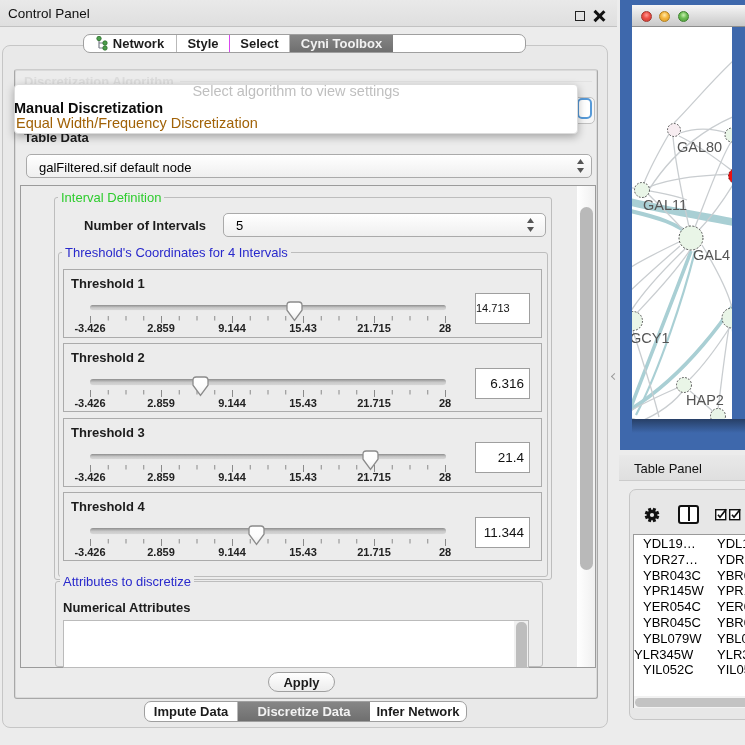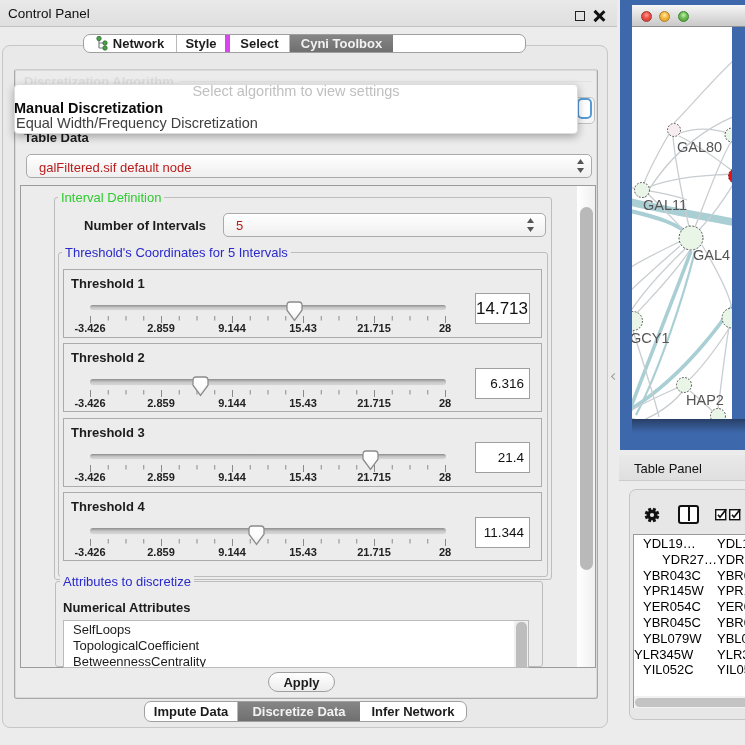--- a/index.html
+++ b/index.html
@@ -1,20 +1,20 @@
 <!DOCTYPE html>
 <html><head>
 <meta charset="utf-8">
 <style>
   * { margin:0; padding:0; box-sizing:border-box; }
   html,body { width:745px; height:745px; overflow:hidden; background:#ececec;
     font-family:"Liberation Sans", sans-serif; }
   .abs { position:absolute; }
   .b13 { font-size:13px; font-weight:bold; color:#1c1c1c; }
-  .r13 { font-size:13px; color:#b91c1c; }
+  .r13 { font-size:13px; color:#000000; }
 </style>
 </head>
 <body>
 
 <div class="abs" id="cp-titlebar" style="left:0; top:0; width:617px; height:27px;
   background:linear-gradient(#e9e9e9,#dfdfdf); border-bottom:1px solid #c2c2c2;"></div>
 <div class="abs" style="left:8px; top:6px; font-size:13.5px; color:#111;">Control Panel</div>
 
 <div class="abs" style="left:575px; top:11px; width:10px; height:10px; border:1.5px solid #222;"></div>
 <div class="abs" style="left:593px; top:10px; width:12px; height:12px;">
@@ -33,21 +33,21 @@
   display:flex; font-size:13px; font-weight:bold; color:#1c1c1c;">
   <div style="width:93px; border-right:1px solid #b9b9b9; display:flex; align-items:center; justify-content:center;">
     <svg width="13" height="15" viewBox="0 0 13 15" style="margin-right:4px;">
       <path d="M3,3 L3,12 M3,7 L8,7 M3,12 L8,12" stroke="#7a7f8a" stroke-width="1.2" fill="none"></path>
       <circle cx="3" cy="2.5" r="2.2" fill="#4c9e4c" stroke="#2c6e2c" stroke-width="0.8"></circle>
       <circle cx="9" cy="7" r="2.2" fill="#4c9e4c" stroke="#2c6e2c" stroke-width="0.8"></circle>
       <circle cx="9" cy="12" r="2.2" fill="#4c9e4c" stroke="#2c6e2c" stroke-width="0.8"></circle>
     </svg>
     <span>Network</span>
   </div>
-  <div style="width:53px; border-right:5px solid #d946ef; display:flex; align-items:center; justify-content:center;">Style</div>
+  <div style="width:53px; border-right:1px solid #d946ef; display:flex; align-items:center; justify-content:center;">Style</div>
   <div style="width:60px; border-right:1px solid #b9b9b9; display:flex; align-items:center; justify-content:center;">Select</div>
   <div style="width:103px; background:linear-gradient(#868686,#6f6f6f); color:#f2f2f2; display:flex; align-items:center; justify-content:center;">Cyni Toolbox</div>
 </div>
 
 <div class="abs" style="left:24px; top:74px; font-size:13px; font-weight:bold; color:#dcdcdc;">Discretization Algorithm</div>
 <div class="abs" style="left:180px; top:81px; width:412px; height:1px; background:#e2e2e2;"></div>
 
 <div class="abs" style="left:560px; top:97px; width:35px; height:27px; background:#f6f6f6;
   border:1px solid #c0c0c0; border-radius:0 5px 5px 0;"></div>
 <div class="abs" style="left:577px; top:98px; width:15px; height:21px; background:#fff;
@@ -73,21 +73,21 @@
 <div class="abs b13" style="left:84px; top:218px;">Number of Intervals</div>
 <div class="abs" style="left:223px; top:213px; width:323px; height:24px;
   background:linear-gradient(#ffffff,#efefef); border:1px solid #aaaaaa; border-radius:5px;"></div>
 <div class="abs r13" style="left:236px; top:218px;">5</div>
 <svg class="abs" style="left:526px; top:217px;" width="9" height="16" viewBox="0 0 9 16">
   <path d="M4.5,1 L8,6 L1,6 Z" fill="#555"></path>
     <path d="M4.5,15 L8,10 L1,10 Z" fill="#555"></path>
 </svg>
 
 <div class="abs" style="left:58px; top:252px; width:490px; height:325px; border:1px solid #bdbdbd; border-radius:3px;"></div>
-<div class="abs" style="left:62px; top:245px; background:#ececec; padding:0 3px; font-size:13px; color:#2929cc;">Threshold's Coordinates for 5 Intervals</div>
+<div class="abs" style="left:62px; top:245px; background:#ececec; padding:0 3px; font-size:13px; color:#2929cc;">Threshold's Coordinates for 4 Intervals</div>
 
 <div class="abs" style="left:63px; top:268.5px; width:479px; height:69px; border:1px solid #ababab; background:#ececec;"></div>
 <div class="abs b13" style="left:71px; top:275.5px;">Threshold 1</div>
 <div class="abs" style="left:90px; top:304.5px; width:356px; height:5.5px; border-radius:3px;
   background:linear-gradient(#8d8d8d,#c9c9c9 55%,#d6d6d6); box-shadow:0 0.5px 0 #e8e8e8;"></div>
 <svg class="abs" style="left:90px; top:315.5px;" width="357" height="8" viewBox="0 0 357 8">
     <g stroke="#8a8a8a" stroke-width="1">
       <line x1="0.50" y1="0" x2="0.50" y2="7"></line>
       <line x1="18.25" y1="0" x2="18.25" y2="4.5"></line>
       <line x1="36.00" y1="0" x2="36.00" y2="4.5"></line>
@@ -115,21 +115,21 @@
   <path d="M1,4.2 Q1,1 4.2,1 L12.8,1 Q16,1 16,4.2 L16,9.2 L8.5,19.4 L1,9.2 Z" fill="url(#tg268)" stroke="#8b8b8b" stroke-width="1.3"></path>
   <defs>
       <linearGradient id="tg268" x1="0" y1="0" x2="0" y2="1">
     <stop offset="0" stop-color="#ffffff"></stop>
         <stop offset="0.55" stop-color="#fcfcfc"></stop>
         <stop offset="1" stop-color="#eeeeee"></stop>
   </linearGradient>
     </defs>
 </svg>
 <div class="abs" style="left:475px; top:293.0px; width:55px; height:31px; background:#fff; border:1px solid #9f9f9f;
-  font-size:17px; color:#111; text-align:right; line-height:29px; padding-right:22px;">14.713</div>
+  font-size:11px; color:#111; text-align:right; line-height:29px; padding-right:22px;">14.713</div>
 <div class="abs" style="top:322.0px; left:0; font-size:11px; font-weight:bold; color:#222; height:13px;">
     <span style="position:absolute; left:55px; width:70px; text-align:center;">-3.426</span>
     <span style="position:absolute; left:126px; width:70px; text-align:center;">2.859</span>
     <span style="position:absolute; left:197px; width:70px; text-align:center;">9.144</span>
     <span style="position:absolute; left:268px; width:70px; text-align:center;">15.43</span>
     <span style="position:absolute; left:339px; width:70px; text-align:center;">21.715</span>
     <span style="position:absolute; left:410px; width:70px; text-align:center;">28</span>
   </div>
 
 <div class="abs" style="left:63px; top:343.0px; width:479px; height:69px; border:1px solid #ababab; background:#ececec;"></div>
@@ -279,41 +279,40 @@
     <span style="position:absolute; left:197px; width:70px; text-align:center;">9.144</span>
     <span style="position:absolute; left:268px; width:70px; text-align:center;">15.43</span>
     <span style="position:absolute; left:339px; width:70px; text-align:center;">21.715</span>
     <span style="position:absolute; left:410px; width:70px; text-align:center;">28</span>
   </div>
 
 <div class="abs" style="left:55px; top:581px; width:488px; height:86px; border:1px solid #bdbdbd; border-radius:3px;"></div>
 <div class="abs" style="left:60px; top:574px; background:#ececec; padding:0 3px; font-size:13px; color:#2929cc;">Attributes to discretize</div>
 <div class="abs b13" style="left:63px; top:600px;">Numerical Attributes</div>
 <div class="abs" style="left:63px; top:620px; width:466px; height:48px; background:#fff; border:1px solid #bbb; overflow:hidden;">
-  <div class="abs" style="left:9px; top:1px; font-size:13px; color:#1c1c1c; line-height:16px;">SelfLoops<br>TopologicalCoefficient<br>BetweennessCentrality</div>
   <div class="abs" style="left:450px; top:0; width:15px; height:48px; background:#f0f0f0;"></div>
   <div class="abs" style="left:452px; top:1px; width:11px; height:60px; background:#bdbdbd; border-radius:5px;"></div>
 </div>
 
 <div class="abs" style="left:268px; top:672px; width:67px; height:20px; background:linear-gradient(#ffffff,#ececec);
   border:1px solid #9f9f9f; border-radius:10px; text-align:center; font-size:13px; font-weight:bold; color:#1c1c1c; line-height:19px;">Apply</div>
 
 <div class="abs" style="left:144px; top:701px; width:323px; height:21px;
   background:#fff; border:1px solid #9f9f9f; border-radius:7px; overflow:hidden;
   display:flex; font-size:13px; font-weight:bold; color:#1c1c1c;">
   <div style="width:93px; border-right:1px solid #b9b9b9; white-space:nowrap; display:flex; align-items:center; justify-content:center;">Impute Data</div>
-  <div style="width:122px; white-space:nowrap; background:linear-gradient(#868686,#6f6f6f); color:#f2f2f2; display:flex; align-items:center; justify-content:center;">Discretize Data</div>
+  <div style="width:132px; white-space:nowrap; background:linear-gradient(#868686,#6f6f6f); color:#f2f2f2; display:flex; align-items:center; justify-content:center;">Discretize Data</div>
   <div style="flex:1; white-space:nowrap; display:flex; align-items:center; justify-content:center;">Infer Network</div>
 </div>
 
 <div class="abs" id="popup" style="left:14px; top:84px; width:564px; height:50px; background:#fff;
   border:1px solid #dcdcdc; border-radius:4px; box-shadow:0 3px 9px rgba(0,0,0,0.30);"></div>
 <div class="abs" style="left:14px; top:82.5px; width:564px; text-align:center; font-size:14.5px; color:#bfbfbf;">Select algorithm to view settings</div>
 <div class="abs" style="left:14px; top:100px; font-size:14.5px; font-weight:bold; color:#0a0a0a;">Manual Discretization</div>
-<div class="abs" style="left:16px; top:115px; font-size:14.5px; color:#404040;">Equal Width/Frequency Discretization</div>
+<div class="abs" style="left:16px; top:115px; font-size:14.5px; color:#a16207;">Equal Width/Frequency Discretization</div>
 
 <div class="abs" style="left:612px; top:374px; width:5px; height:5px; border-left:1px solid #9a9a9a; border-bottom:1px solid #9a9a9a; transform:rotate(45deg);"></div>
 
 <div class="abs" style="left:620px; top:0; width:125px; height:450px; background:#3e68ac;"></div>
 
 <div class="abs" style="left:632px; top:419px; width:113px; height:14px; background:linear-gradient(#273f66,#3e68ac);"></div>
 
 <div class="abs" style="left:632px; top:5px; width:113px; height:22px; background:linear-gradient(#f6f6f6,#c9c9c9); border-bottom:1px solid #8e8e8e;"></div>
 <div class="abs" style="left:641px; top:11px; width:11px; height:11px; border-radius:50%; background:radial-gradient(circle at 50% 35%, #ff9a94 0%, #ed4e44 45%, #c93a32 100%); border:0.5px solid #a03830;"></div>
 <div class="abs" style="left:659px; top:11px; width:11px; height:11px; border-radius:50%; background:radial-gradient(circle at 50% 35%, #ffe9a8 0%, #f5b63e 45%, #d99a28 100%); border:0.5px solid #b08020;"></div>
@@ -402,21 +401,21 @@
   <rect x="0.7" y="1.7" width="10" height="10" fill="#fff" stroke="#111" stroke-width="1.4"></rect>
   <path d="M3,6.8 L5,9.2 L11.2,1.2" stroke="#111" stroke-width="1.7" fill="none"></path>
 </svg>
 
 <div class="abs" style="left:633px; top:534px; width:112px; height:174px; background:#fff; border:1px solid #9a9a9a; border-right:none; overflow:hidden;">
   <div style="font-size:13px; color:#000; line-height:15.8px; padding-top:1px;">
     <div style="display:flex;align-items:center;">
         <span style="width:83px; flex:0 0 83px; padding-left:9px; white-space:nowrap;">YDL19…</span>
         <span>YDL19</span>
       </div>
-    <div style="display:flex;text-align:right;">
+    <div style="display:flex;">
         <span style="width:83px; flex:0 0 83px; padding-left:9px; white-space:nowrap;">YDR27…</span>
         <span>YDR27</span>
       </div>
     <div style="display:flex;">
         <span style="width:83px; flex:0 0 83px; padding-left:9px; white-space:nowrap;">YBR043C</span>
         <span>YBR04</span>
       </div>
     <div style="display:flex;">
         <span style="width:83px; flex:0 0 83px; padding-left:9px; white-space:nowrap;">YPR145W</span>
         <span>YPR14</span>

